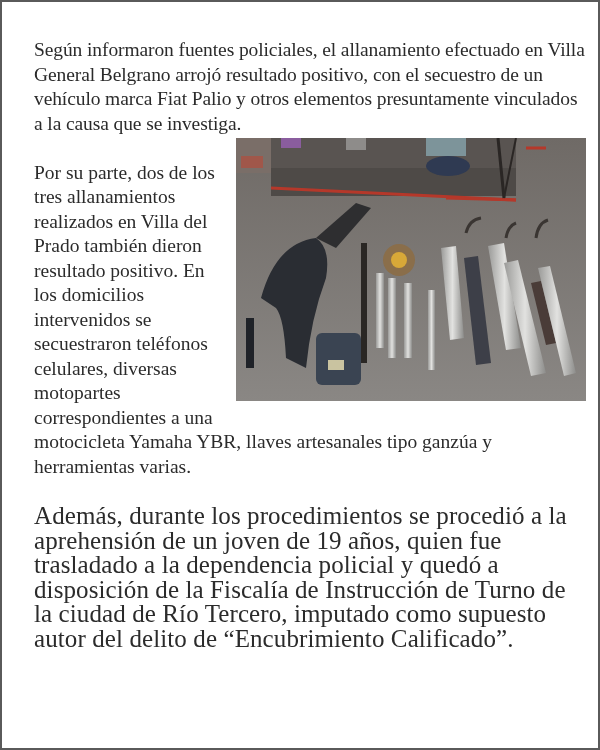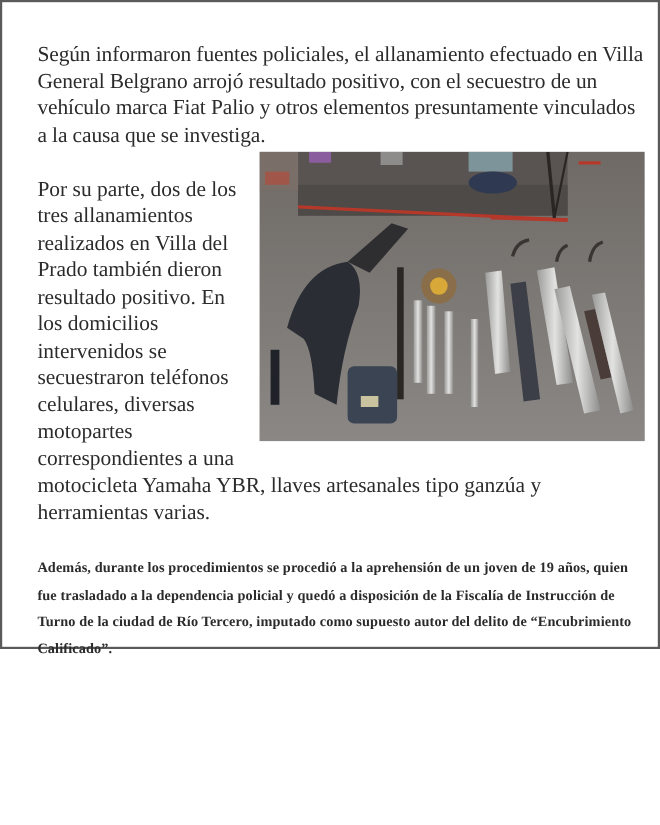--- a/index.html
+++ b/index.html
@@ -1,20 +1,20 @@
 <!DOCTYPE html>
 <html><head>
 <meta charset="utf-8">
 <style>
   html, body { margin: 0; padding: 0; background: #ffffff; }
   body { width: 600px; height: 750px; overflow: hidden; }
   .page {
     position: relative;
     box-sizing: border-box;
-    width: 600px; height: 590px;
+    width: 600px; height: 750px;
     border: 2px solid #5a5a5a;
     background: #ffffff;
   }
   .article {
     position: absolute;
     left: 32px; top: 36px;
     width: 552px;
     font-family: "Liberation Serif", "DejaVu Serif", serif;
     color: #2b2b2b;
     font-size: 19.5px;
@@ -24,21 +24,21 @@
   .p1 { letter-spacing: -0.1px; }
   .p2 { margin-top: 24.5px !important; }
   .figure {
     float: right;
     width: 350px; height: 263px;
     margin: 2px 0 10px 10px;
     position: relative;
     overflow: hidden;
     background: #7d7b78;
   }
-  .p3 { margin-top: 25px !important; font-weight: bold; font-size: 13px; letter-spacing: 0.1px; }
+  .p3 { margin-top: 25px !important; font-weight: normal; font-size: 25px; letter-spacing: 0.1px; }
 </style>
 </head>
 <body>
 
 <div class="page">
   <div class="article">
     <p class="p1">Según informaron fuentes policiales, el allanamiento efectuado en Villa General Belgrano arrojó resultado positivo, con el secuestro de un vehículo marca Fiat Palio y otros elementos presuntamente vinculados a la causa que se investiga.</p>
 
     <div class="figure" title="Motopartes secuestradas: guardabarros, tanque, horquillas, disco de freno y caños de escape sobre piso de cemento">
       <svg width="350" height="263" viewBox="0 0 350 263">

